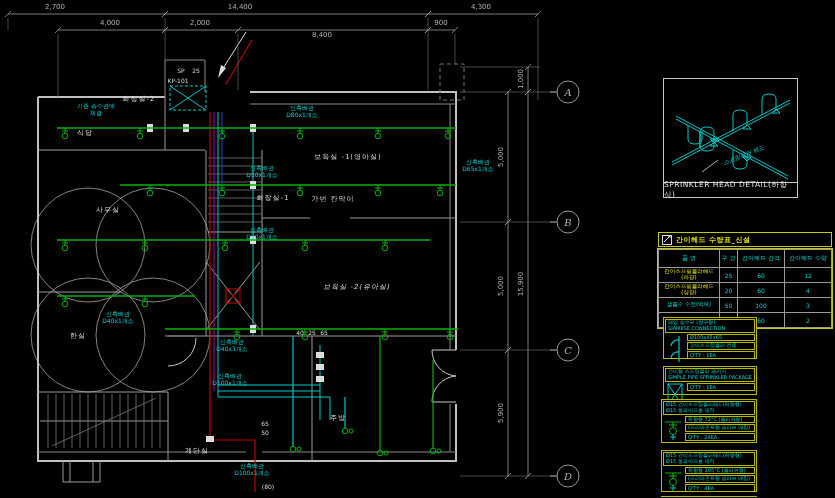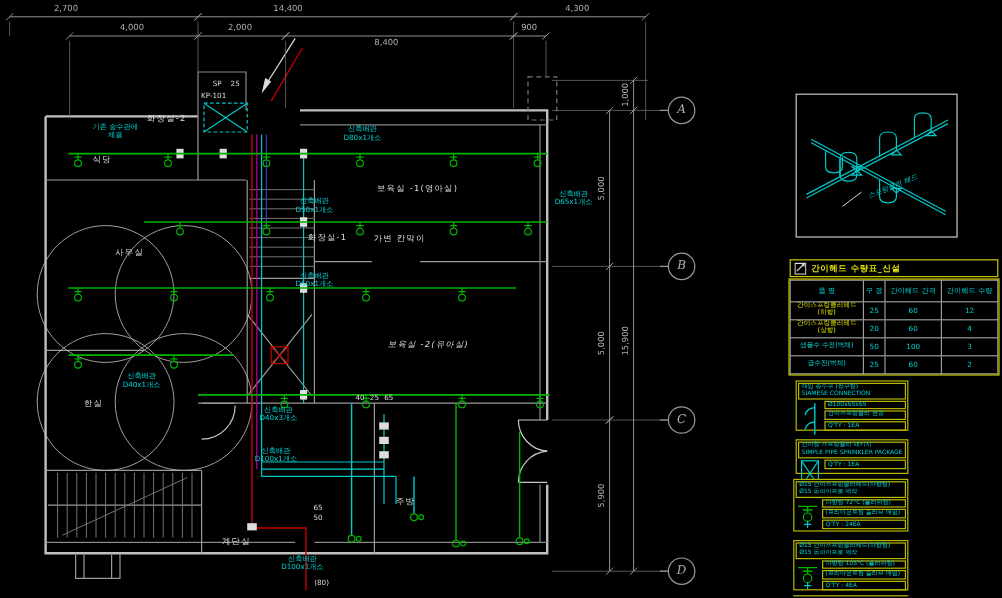--- a/index.html
+++ b/index.html
@@ -14,21 +14,21 @@
   .annot{font-size:6px;color:#00d2d2;}
   .tag{font-size:6px;color:#dcdcdc;}
   .bubble{font-size:10px;color:#b0b0b0;font-family:"DejaVu Serif",serif;font-style:italic;}
   
   .panel{position:absolute;box-sizing:border-box;}
   #detail-box{left:663px;top:78px;width:135px;height:120px;border:1px solid #c8c8c8;}
   #detail-title{position:absolute;left:0;bottom:0;width:100%;height:14px;border-top:1px solid #c8c8c8;
     color:#e6e6e6;font-size:7.5px;display:flex;align-items:center;justify-content:center;letter-spacing:.5px;}
   #detail-callout{position:absolute;left:58px;top:72px;color:#00d2d2;font-size:6px;font-style:italic;
     transform:rotate(-22deg);}
-  #sched{left:658px;top:216px;width:174px;}
+  #sched{left:658px;top:232px;width:174px;}
   #sched-titlebar{box-sizing:border-box;border:1px solid #c8c800;height:15px;display:flex;align-items:center;gap:4px;padding:0 3px;}
   #sched-title{color:#e0e000;font-size:7px;font-weight:bold;letter-spacing:.5px;}
   #sched table{border-collapse:collapse;width:174px;margin-top:2px;}
   #sched td,#sched th{border:1px solid #9a9a9a;font-weight:normal;text-align:center;padding:0;}
   #sched table{border:1px solid #c8c800;outline:1px solid #c8c800;}
   #sched th{color:#00d2d2;font-size:6px;height:17px;}
   #sched td{color:#00d2d2;font-size:6px;height:14px;}
   #sched td.nm{font-size:5.5px;line-height:1.05;}
   #sched td.hl{color:#e0e000;}
   .legend{position:absolute;box-sizing:border-box;border:1px solid #b8b800;background:#000;
@@ -296,20 +296,21 @@
       <div class="lbl tag" style="left: 300px; top: 333px;">40</div>
       <div class="lbl tag" style="left: 312px; top: 333px;">25</div>
       <div class="lbl tag" style="left: 324px; top: 333px;">65</div>
       <div class="lbl tag" style="left: 265px; top: 424px;">65</div>
       <div class="lbl tag" style="left: 265px; top: 433px;">50</div>
       <div class="lbl tag" style="left: 268px; top: 487px;">(80)</div>
     </div>
 
   <div class="panel" id="detail-box">
     <div id="detail-callout">스프링클러 헤드</div>
+    <div id="detail-title">SPRINKLER HEAD DETAIL(하향식)</div>
   </div>
 
   <div class="panel" id="sched">
     <div id="sched-titlebar">
       <svg width="10" height="11">
         <rect x="0.5" y="1.5" width="9" height="9" fill="none" stroke="#ddd" stroke-width="1"></rect>
         <path d="M2,8 L8,2 M6,2 L8,2 L8,4" stroke="#ddd" stroke-width="1" fill="none"></path>
       </svg>
       <span id="sched-title">간이헤드 수량표_신설</span>
     </div>

